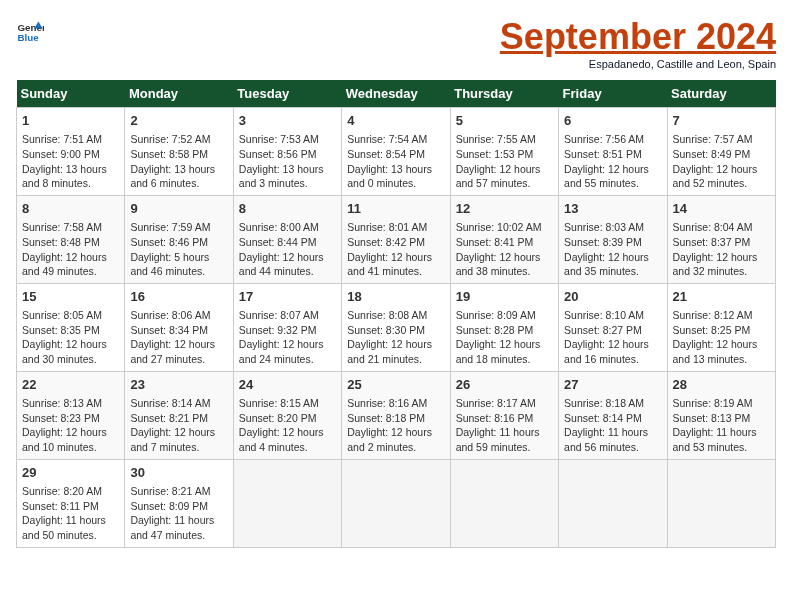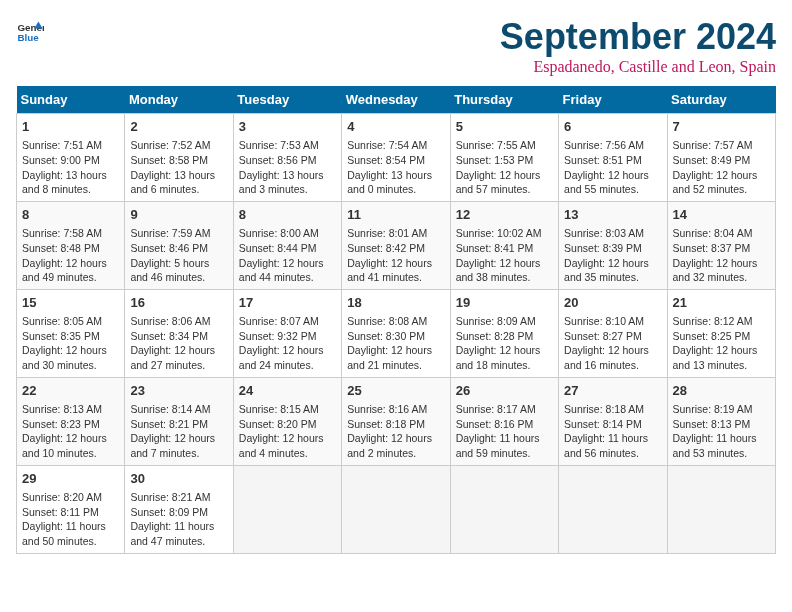--- a/index.html
+++ b/index.html
@@ -24,34 +24,34 @@
     .logo-icon {
       width: 28px;
       height: 28px;
     }
     .title-section {
       text-align: right;
     }
     .month-title {
       font-size: 36px;
       font-weight: bold;
-      color: #0c4a6e;
+      color: #c2410c;
+      text-decoration: underline;
     }
     .location-title {
-      font-size: 16px;
-      color: #be185d;
-      font-family: Liberation Serif, serif;
+      font-size: 11px;
+      color: #0f172a;
     }
     table {
       width: 100%;
       border-collapse: collapse;
       table-layout: fixed;
     }
     th {
-      background-color: #0369a1;
+      background-color: #14532d;
       color: #fff;
       padding: 6px 4px;
       font-size: 13px;
       font-weight: bold;
       text-align: left;
     }
     td {
       border: 1px solid #ccc;
       vertical-align: top;
       padding: 4px 5px;

